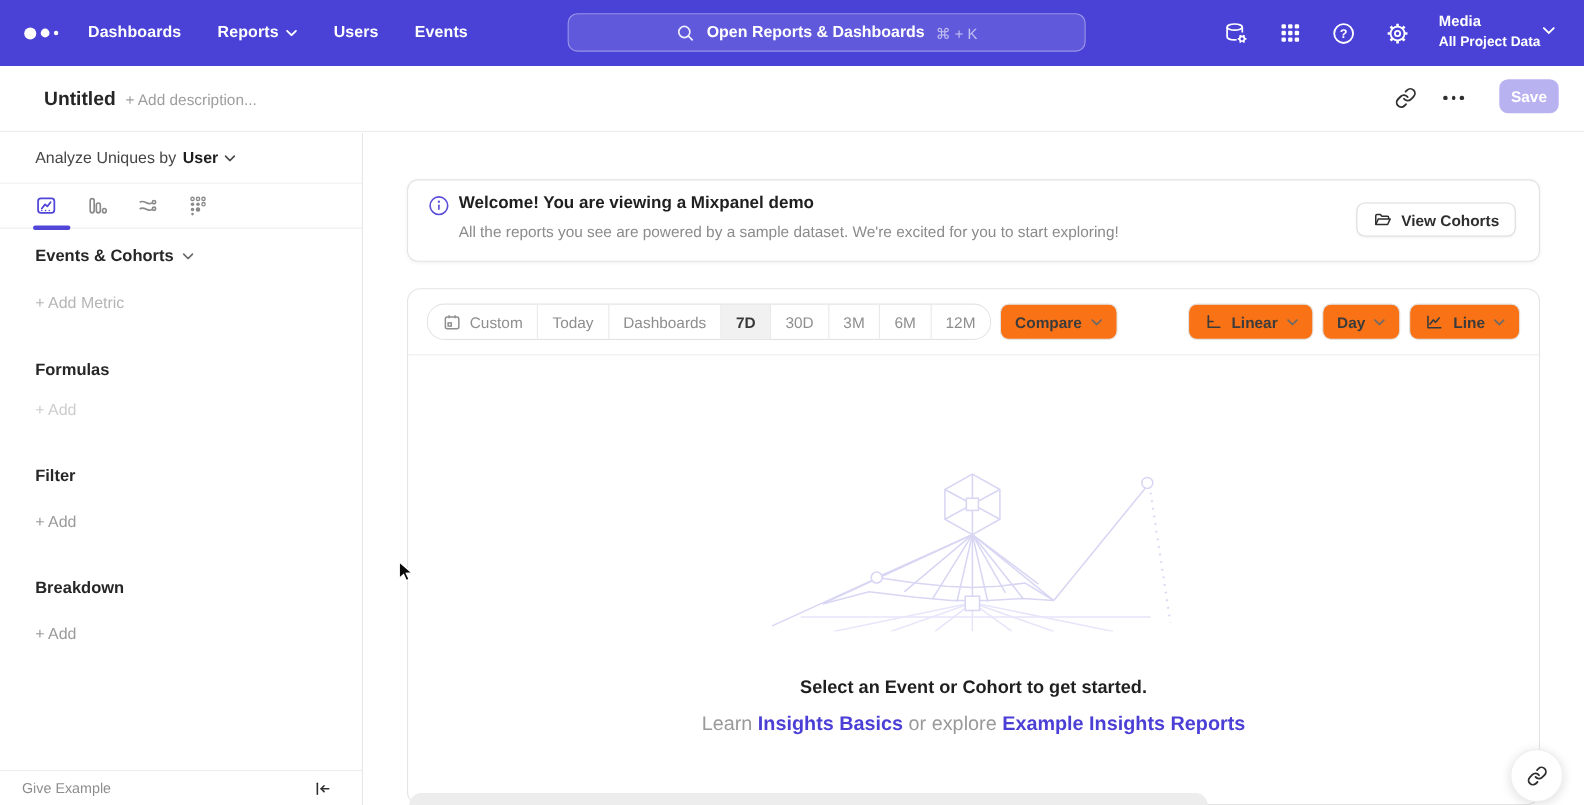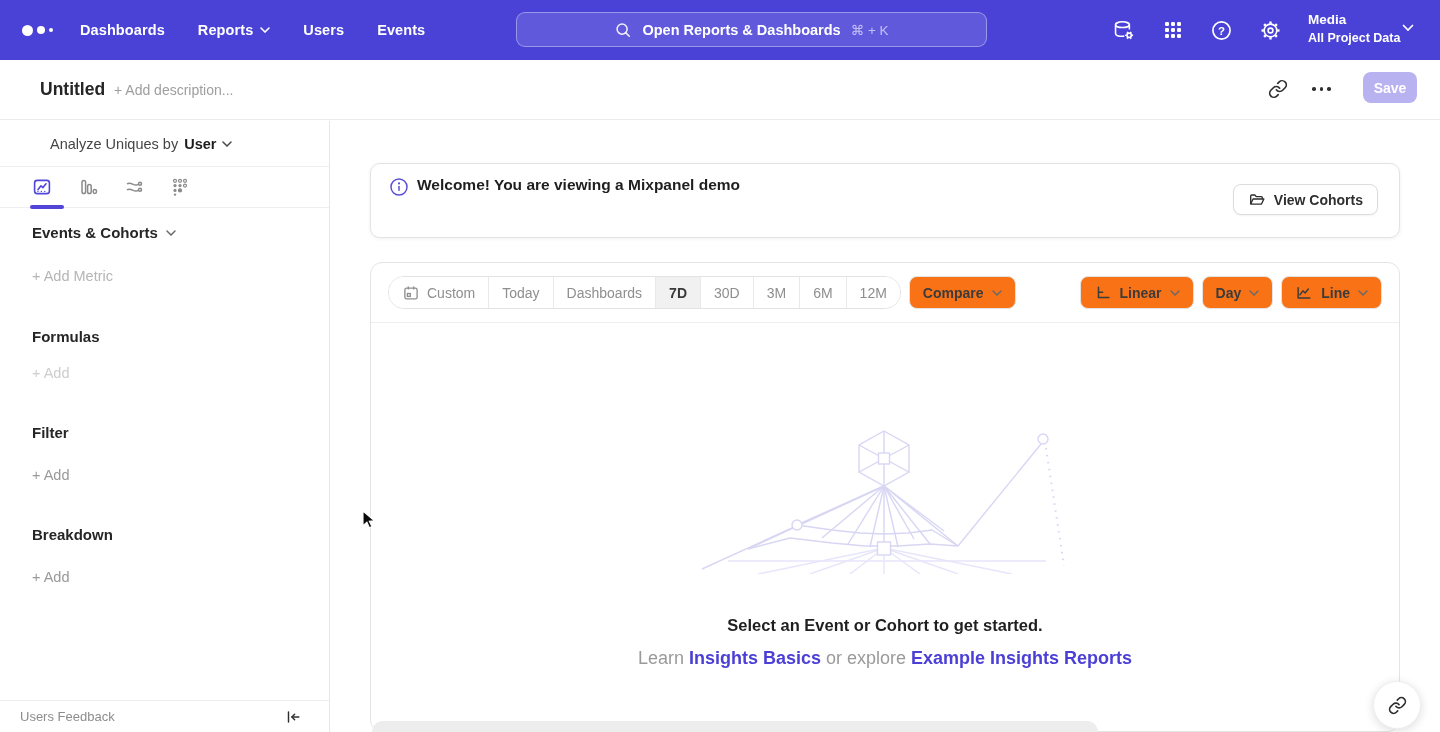--- a/index.html
+++ b/index.html
@@ -48,21 +48,21 @@
   .rh-more i { width:3.5px; height:3.5px; border-radius:50%; background:#2f2f2f; }
   .rh-save { position:absolute; left:1363px; top:72px; width:54px; height:31px;
              background:#b9b2f0; color:#fff; font-size:14px; font-weight:700;
              border:none; border-radius:8px; cursor:default; }
 
   
   .sidebar { position:absolute; top:121px; left:0; width:330px; bottom:0;
              background:#fff; border-right:1px solid #e7e7e7; }
   .sb-analyze { position:absolute; top:0; left:0; width:100%; height:46px;
                 border-bottom:1px solid #efefef; display:flex; align-items:center;
-                padding-left:50px; gap:6px; font-size:14.5px; }
+                padding-left:32px; gap:6px; font-size:14.5px; }
   .sb-analyze .a-label { color:#454545; }
   .sb-analyze .a-value { color:#1d1d1d; font-weight:700; display:flex; align-items:center;
                          gap:6px; cursor:pointer; }
   .sb-tabs { position:absolute; top:46px; left:0; width:100%; height:41px;
              border-bottom:1px solid #efefef; display:flex; align-items:center;
              padding-left:32px; gap:26px; }
   .sb-tab { width:20px; height:20px; cursor:pointer; position:relative; }
   .sb-tab-underline { position:absolute; left:30px; top:84px; width:34px; height:4px;
                       background:#5246d9; border-radius:3px; }
   .sb-block { position:absolute; left:32px; }
@@ -316,36 +316,37 @@
     </div>
 
     <div class="sb-block" style="top:405px;">
       <span class="sb-heading">Breakdown</span>
     </div>
     <div class="sb-block" style="top:447px;">
       <span class="sb-add" style="color:#9a9a9a;">+ Add</span>
     </div>
 
     <div class="sb-footer">
-      <span class="sb-feedback">Users Feedback</span>
+      <span class="sb-feedback">Give Example</span>
       <svg class="sb-collapse" viewBox="0 0 20 20" fill="none" stroke="#2f2f2f" stroke-width="1.6" stroke-linecap="round" stroke-linejoin="round">
         <line x1="5" y1="4.5" x2="5" y2="15.5"></line>
         <line x1="16.5" y1="10" x2="8.8" y2="10"></line>
         <polyline points="11.8,7 8.8,10 11.8,13"></polyline>
       </svg>
     </div>
   </aside>
 
   <section class="banner">
     <svg class="banner-icon" viewBox="0 0 20 20">
       <circle cx="10" cy="10" r="8" fill="none" stroke="#5b4ed9" stroke-width="1.5"></circle>
       <circle cx="10" cy="6.4" r="1.05" fill="#5b4ed9"></circle>
       <rect x="9.25" y="8.8" width="1.5" height="5.2" rx=".7" fill="#5b4ed9"></rect>
     </svg>
     <div class="banner-title">Welcome! You are viewing a Mixpanel demo</div>
+    <div class="banner-sub">All the reports you see are powered by a sample dataset. We're excited for you to start exploring!</div>
     <button class="banner-btn">
       <svg width="18" height="18" viewBox="0 0 20 20" fill="none" stroke="#2e2e2e" stroke-width="1.5" stroke-linejoin="round">
         <path d="M3 14.5 V5.6 C3 4.9 3.5 4.4 4.2 4.4 h3.4 l1.6 1.9 h5.6 c.7 0 1.2.5 1.2 1.2 V8.9"></path>
         <path d="M3 14.5 L5.6 8.9 h12 L15 14.5 Z"></path>
       </svg>
       <span>View Cohorts</span>
     </button>
   </section>
 
   <section class="report-card">

